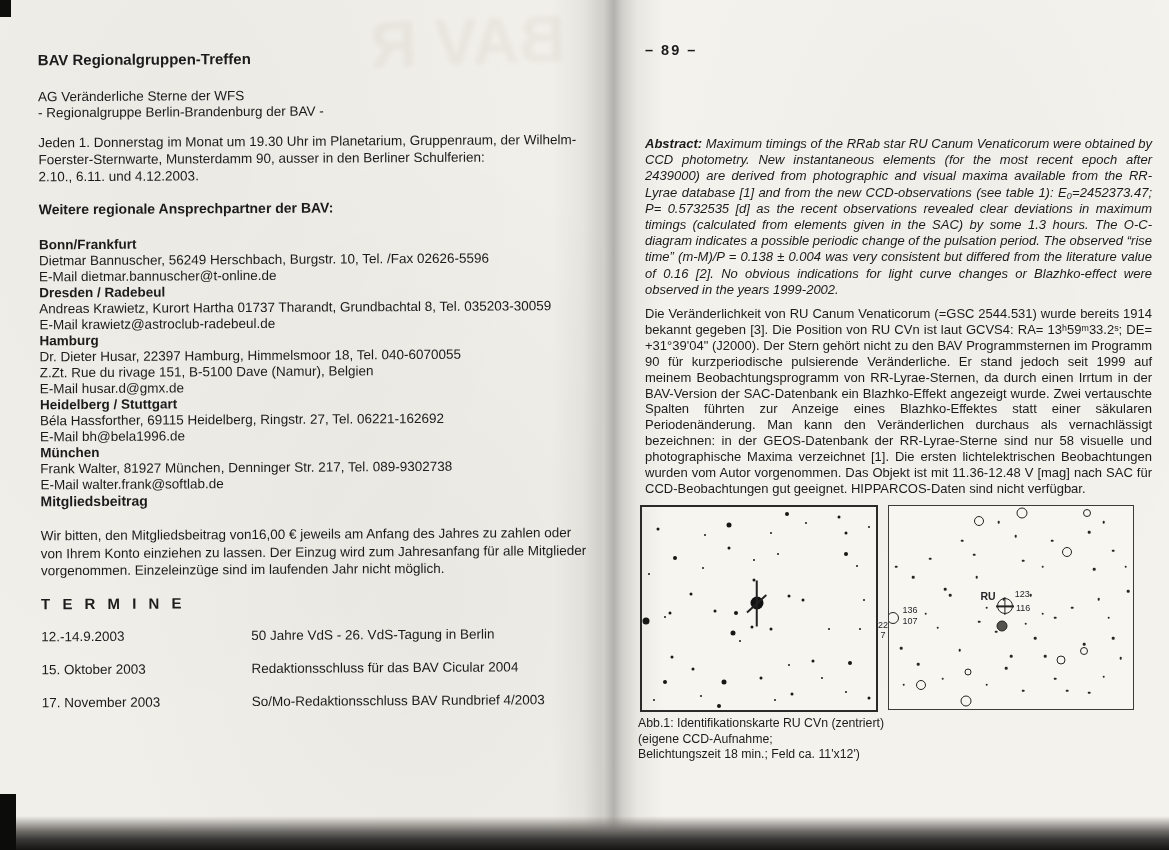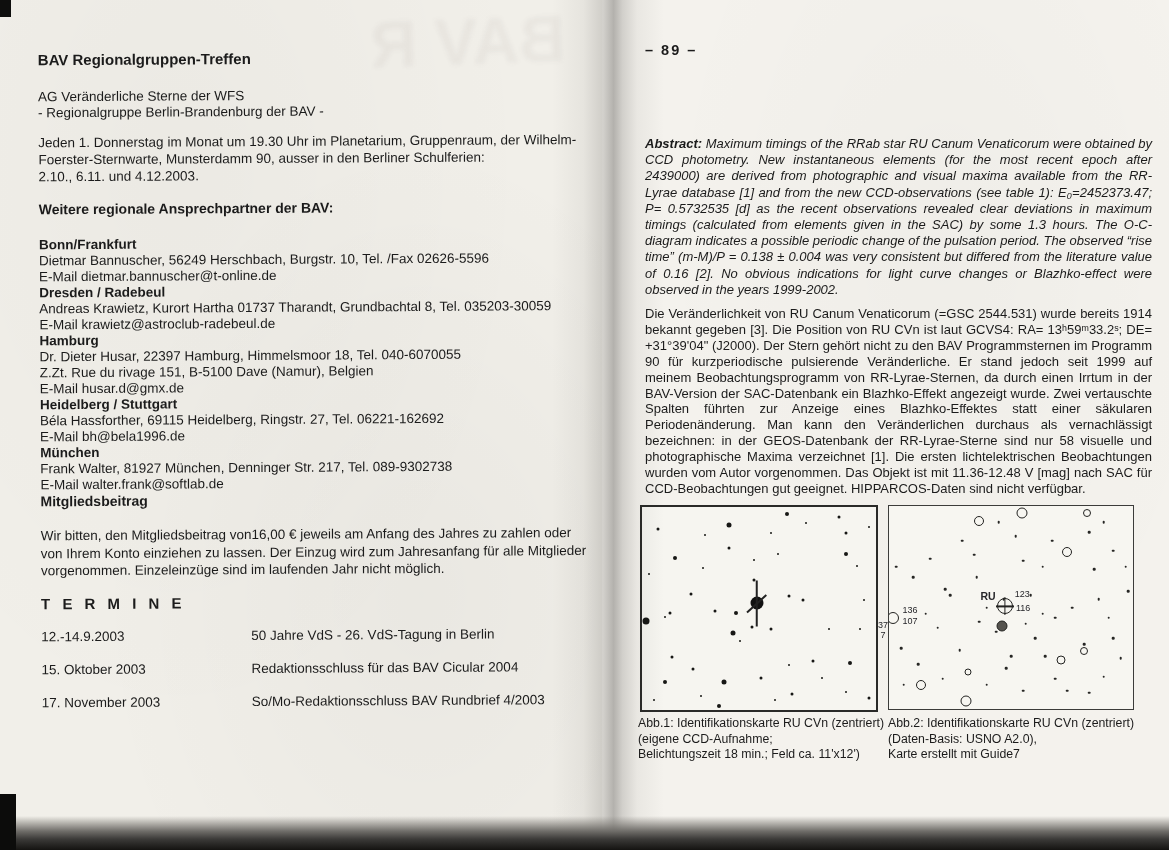--- a/index.html
+++ b/index.html
@@ -275,34 +275,29 @@
         <div class="dot2" style="left: 58%; top: 44%;"></div>
         <div class="dot2" style="left: 37%; top: 57%;"></div>
         <div class="dot2" style="left: 98%; top: 42%;"></div>
         <div class="dot2" style="left: 3%; top: 30%;"></div>
         <span class="f2lbl b" style="left: 37.5%; top: 44.5%;">RU</span>
         <span class="f2lbl" style="left: 51.5%; top: 43.5%;">123</span>
         <span class="f2lbl" style="left: 52%; top: 50%;">116</span>
         <span class="f2lbl" style="left: 5.5%; top: 51%;">136</span>
         <span class="f2lbl" style="left: 5.5%; top: 56.5%;">107</span>
       </div>
-  <span class="f2lbl" style="left: -4.5%; top: 58.5%;">37</span>
+  <span class="f2lbl" style="left: -4.5%; top: 58.5%;">22</span>
       <span class="f2lbl" style="left: -3.5%; top: 63.5%;">7</span>
     </div>
 
   <div class="caption cap1">
     <div>Abb.1: Identifikationskarte RU CVn (zentriert)</div>
     <div>(eigene CCD-Aufnahme;</div>
     <div>Belichtungszeit 18 min.; Feld ca. 11'x12')</div>
   </div>
 
-  <div class="caption cap2">
-    <div>Abb.2: Identifikationskarte RU CVn (zentriert)</div>
-    <div>(Daten-Basis: USNO A2.0),</div>
-    <div>Karte erstellt mit Guide7</div>
-  </div>
 
   <div class="gutter"></div>
   <div class="bottom-strip"></div>
   <div class="corner-tl"></div>
   <div class="corner-bl"></div>
 
 </div>
 
 </body></html>

